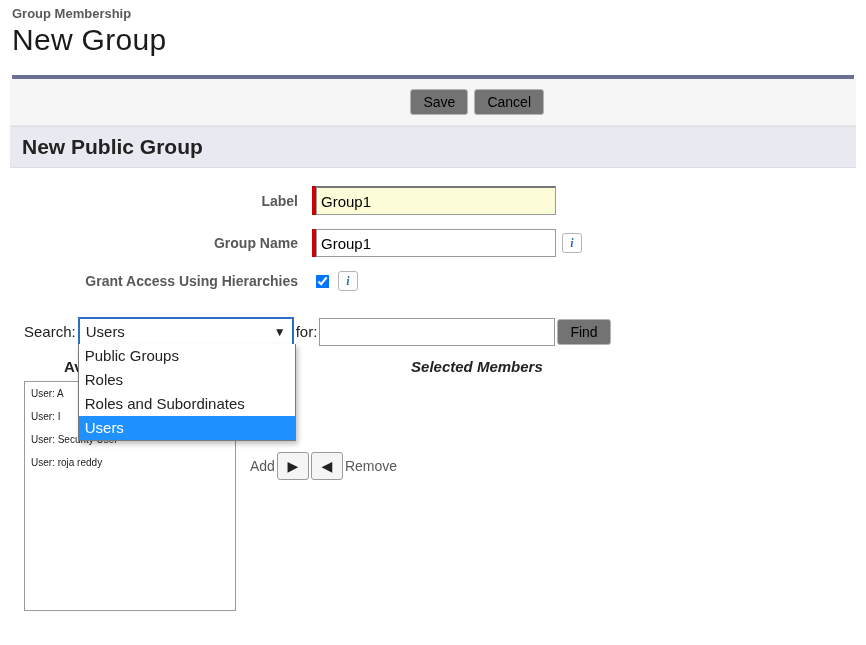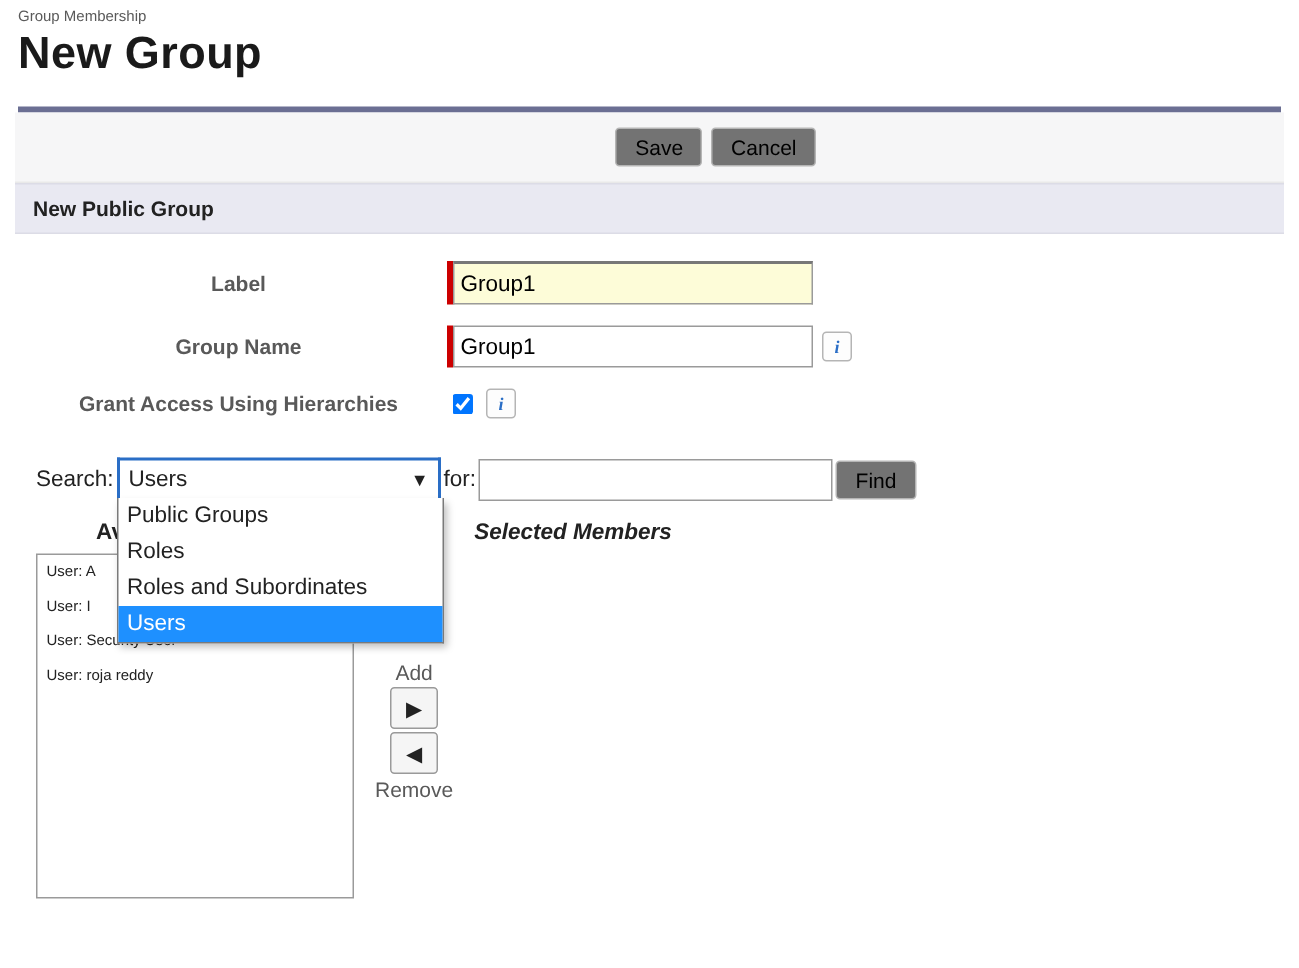--- a/index.html
+++ b/index.html
@@ -21,27 +21,27 @@
     font-family: Arial, Helvetica, sans-serif;
     font-size: 14px;
     color: var(--text);
     width: 866px;
   }
   .page {
     padding: 6px 10px 10px 10px;
   }
   .breadcrumb {
     color: var(--link-gray);
-    font-size: 10px;
-    font-weight: normal;
+    font-size: 13px;
+    font-weight: bold;
     padding: 0 0 0 2px;
   }
   .page-title {
     font-size: 30px;
-    font-weight: 700;
+    font-weight: 400;
     color: #1a1a1a;
     margin: 2px 0 18px 2px;
     letter-spacing: 0.3px;
   }
   .top-divider {
     height: 4px;
     background: var(--divider);
     margin: 0 2px 0 2px;
   }
   .section-header {
@@ -67,37 +67,38 @@
     font-size: 14px;
     padding: 4px 12px;
     background: #737373;
     border: 1px solid #b5b5b5;
     border-radius: 3px;
     cursor: pointer;
   }
   .sub-header {
     background: var(--subheader-bg);
     padding: 8px 12px;
-    font-size: 14px;
+    font-size: 21px;
     font-weight: bold;
     border-top: 1px solid #dcdce6;
     border-bottom: 1px solid #dcdce6;
   }
 
   .form-area {
     padding: 18px 10px 8px 10px;
   }
   .form-row {
     display: flex;
     align-items: center;
     margin-bottom: 14px;
   }
   .form-label {
     width: 278px;
-    text-align: center;
+    text-align: right;
+    padding-right: 14px;
     font-weight: bold;
     font-size: 14px;
     color: var(--gray-text);
   }
   .req-bar {
     display: inline-block;
     width: 4px;
     align-self: stretch;
     background: var(--required-red);
     margin-right: 0;
@@ -226,21 +227,21 @@
     padding: 1px 6px;
     line-height: 21px;
     white-space: nowrap;
   }
   .listbox.selected-box {
     width: 90px;
     height: 228px;
   }
   .middle-controls {
     display: flex;
-    flex-direction: column;
+    flex-direction: row;
     align-items: center;
     margin-top: 94px;
     gap: 2px;
     font-size: 14px;
     color: var(--gray-text);
   }
   .arrow-btn {
     width: 30px;
     height: 26px;
     border: 1px solid #9a9a9a;

